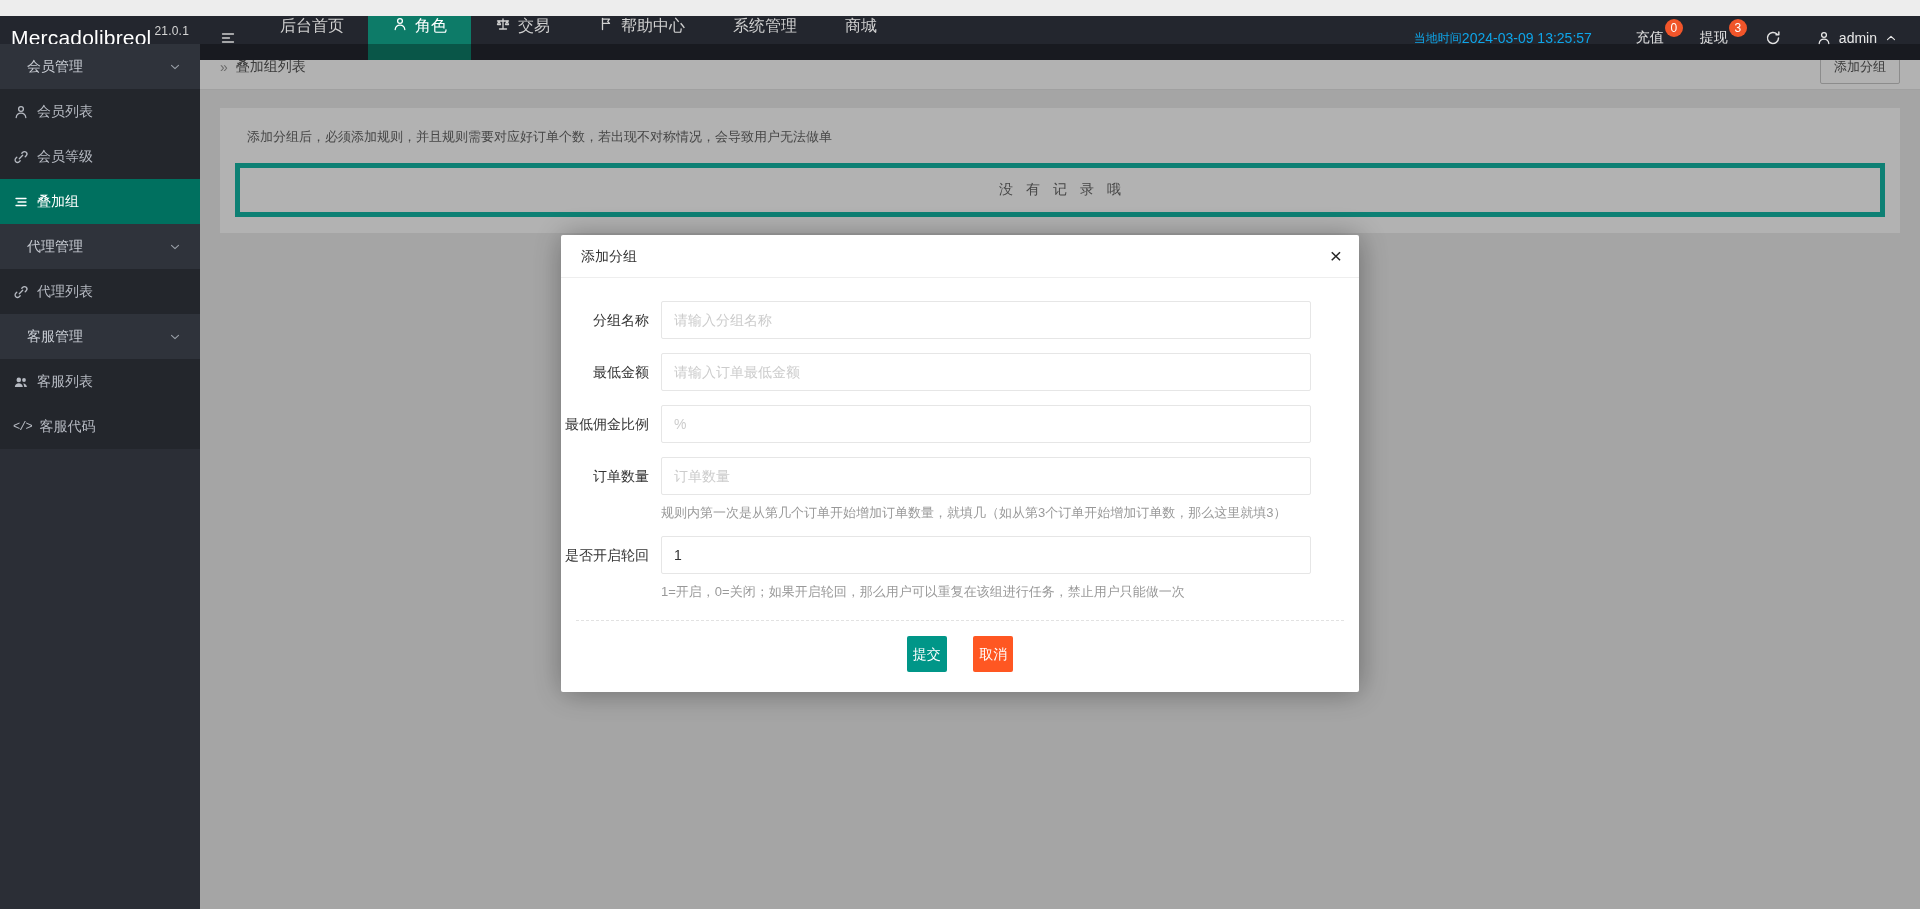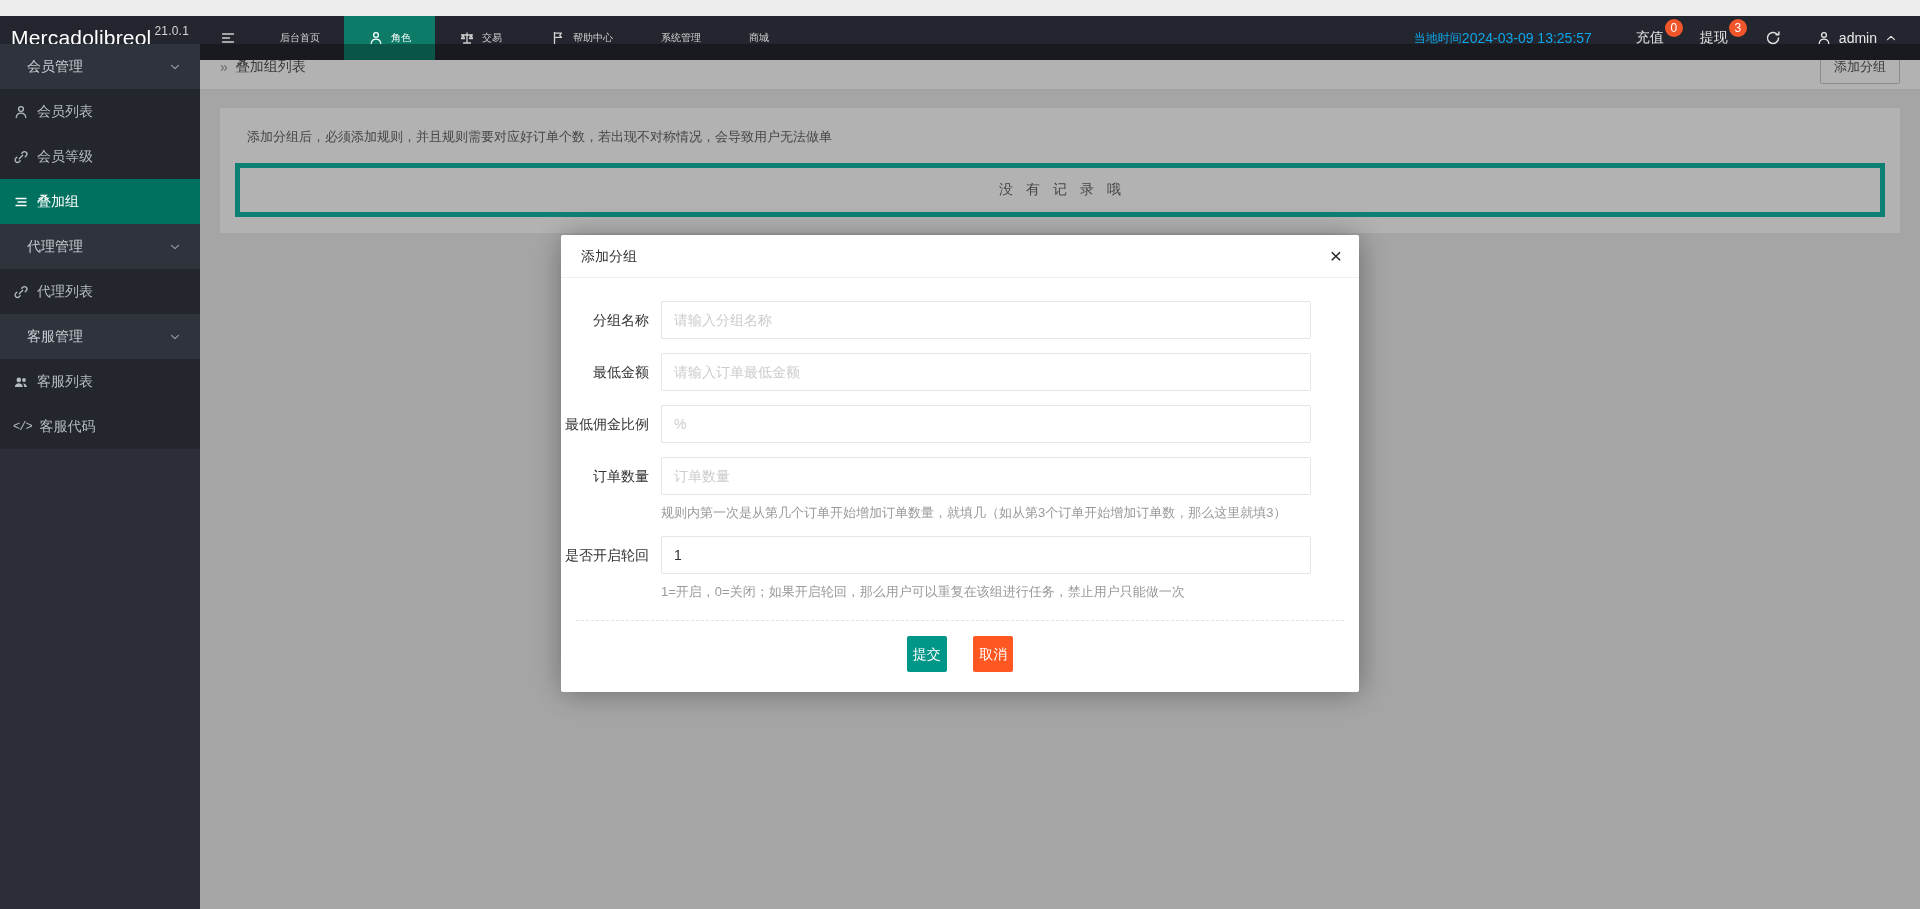--- a/index.html
+++ b/index.html
@@ -8,21 +8,21 @@
   .ic { width:16px; height:16px; display:block; }
   .ic path, .ic circle { stroke:currentColor; fill:none; stroke-width:1.3; stroke-linecap:round; stroke-linejoin:round; }
   .ic .fl { fill:currentColor; stroke:none; }
 
   
   .navbar { position:fixed; left:0; top:16px; right:0; height:44px; background:#23262e; display:flex; align-items:stretch; z-index:30; }
   .logo { width:200px; display:flex; align-items:center; justify-content:center; color:#fff; font-size:21px; letter-spacing:.2px; }
   .logo sup { font-size:12px; color:#d5d5d5; margin-left:3px; top:-7px; position:relative; }
   .nav-toggle { width:56px; display:flex; align-items:center; justify-content:center; color:#cfcfcf; cursor:pointer; }
   .nav-items { display:flex; align-items:stretch; }
-  .nav-item { display:flex; align-items:center; gap:7px; padding:0 24px; color:#d0d0d0; font-size:10px; cursor:pointer; }
+  .nav-item { display:flex; align-items:flex-start; gap:7px; padding:0 24px; color:#d0d0d0; font-size:16px; cursor:pointer; }
   .nav-item.active { background:#0d7b68; color:#fff; }
   .nav-right { margin-left:auto; display:flex; align-items:stretch; color:#e8e8e8; }
   .time-block { display:flex; flex-direction:row; justify-content:flex-end; align-items:center; padding:0 26px; color:#0ea5e9; }
   .time-block .t1 { font-size:12px; line-height:17px; }
   .time-block .t2 { font-size:14px; line-height:19px; }
   .nav-link { position:relative; display:flex; align-items:center; padding:0 18px; font-size:14px; color:#e2e2e2; cursor:pointer; }
   .badge { position:absolute; top:3px; right:-1px; min-width:18px; height:18px; line-height:18px; border-radius:9px; background:#f1552a; color:#fff; font-size:12px; text-align:center; padding:0 4px; }
   .admin-box { display:flex; align-items:center; gap:7px; padding:0 22px 0 16px; font-size:14px; color:#e8e8e8; cursor:pointer; }
 
   

